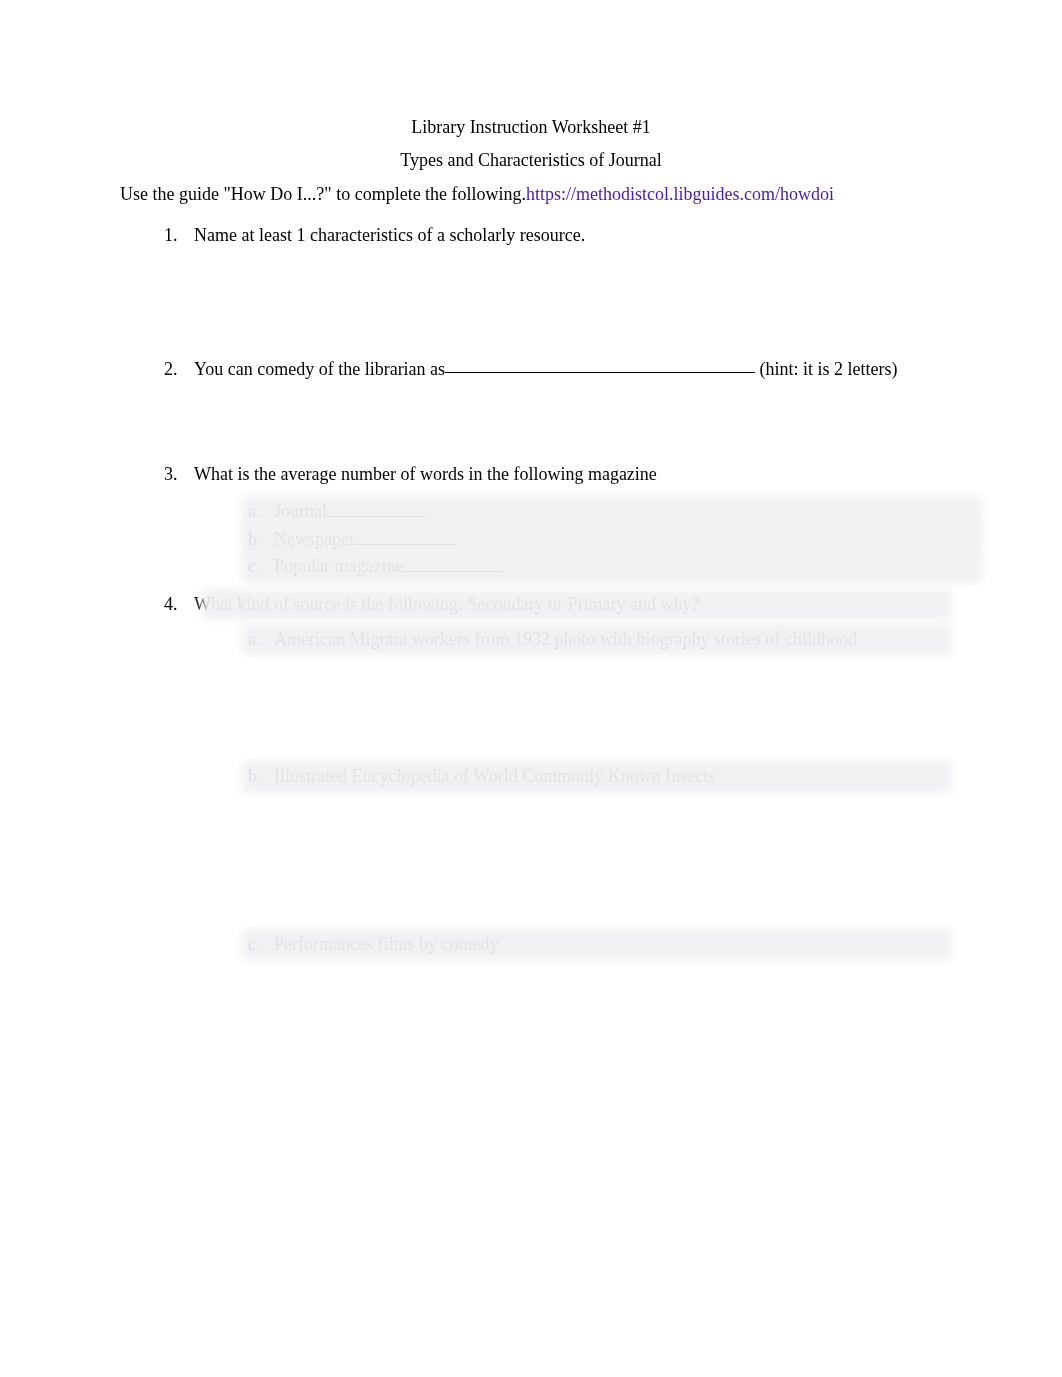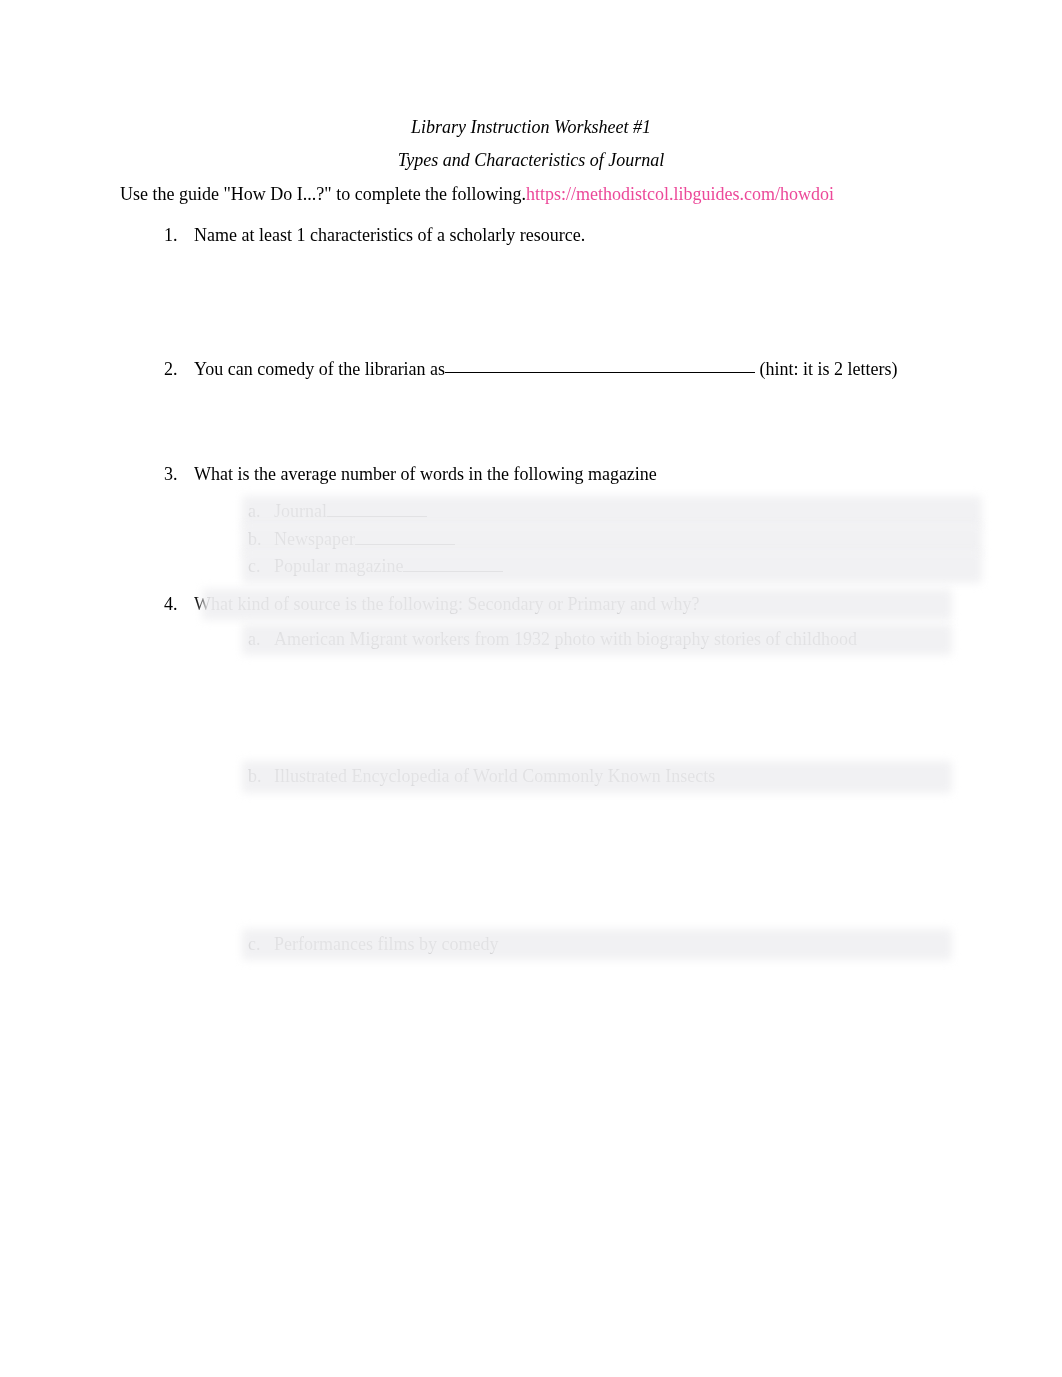--- a/index.html
+++ b/index.html
@@ -15,31 +15,30 @@
       padding: 116px 120px 60px 120px;
       font-size: 18px;
       line-height: 1.3;
       color: #000000;
     }
     .center {
       text-align: center;
     }
     .title-line {
       margin-bottom: 10px;
-      font-style: italic;
     }
     .intro {
       margin-top: 10px;
       margin-bottom: 18px;
       text-align: left;
       display: flex;
       flex-wrap: nowrap;
     }
     .link {
-      color: #ec4899;
+      color: #4c1d95;
       font-family: Liberation Serif, serif;
     }
     .q-list {
       margin-left: 44px;
     }
     .q-item {
       display: flex;
       margin-bottom: 12px;
     }
     .q-num {

